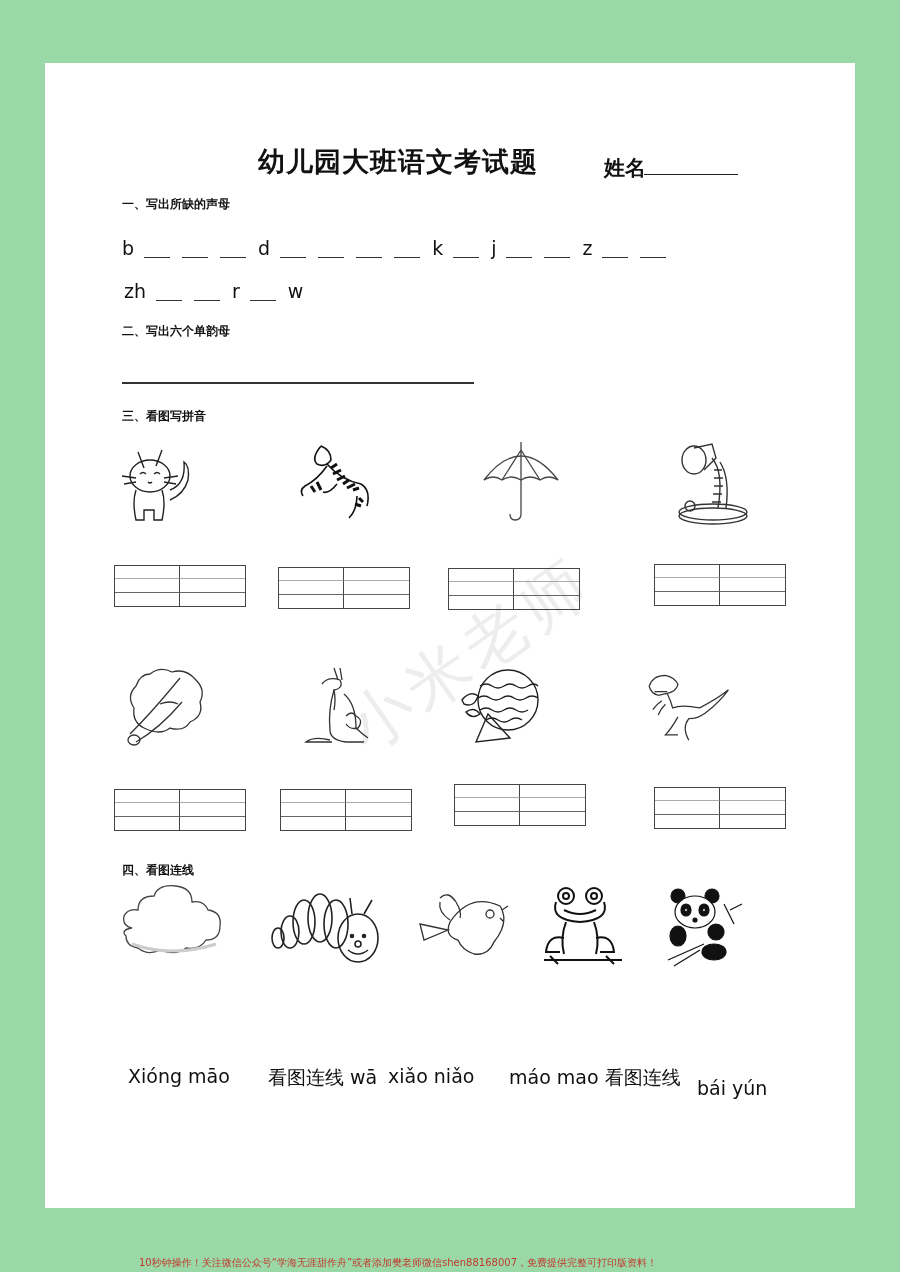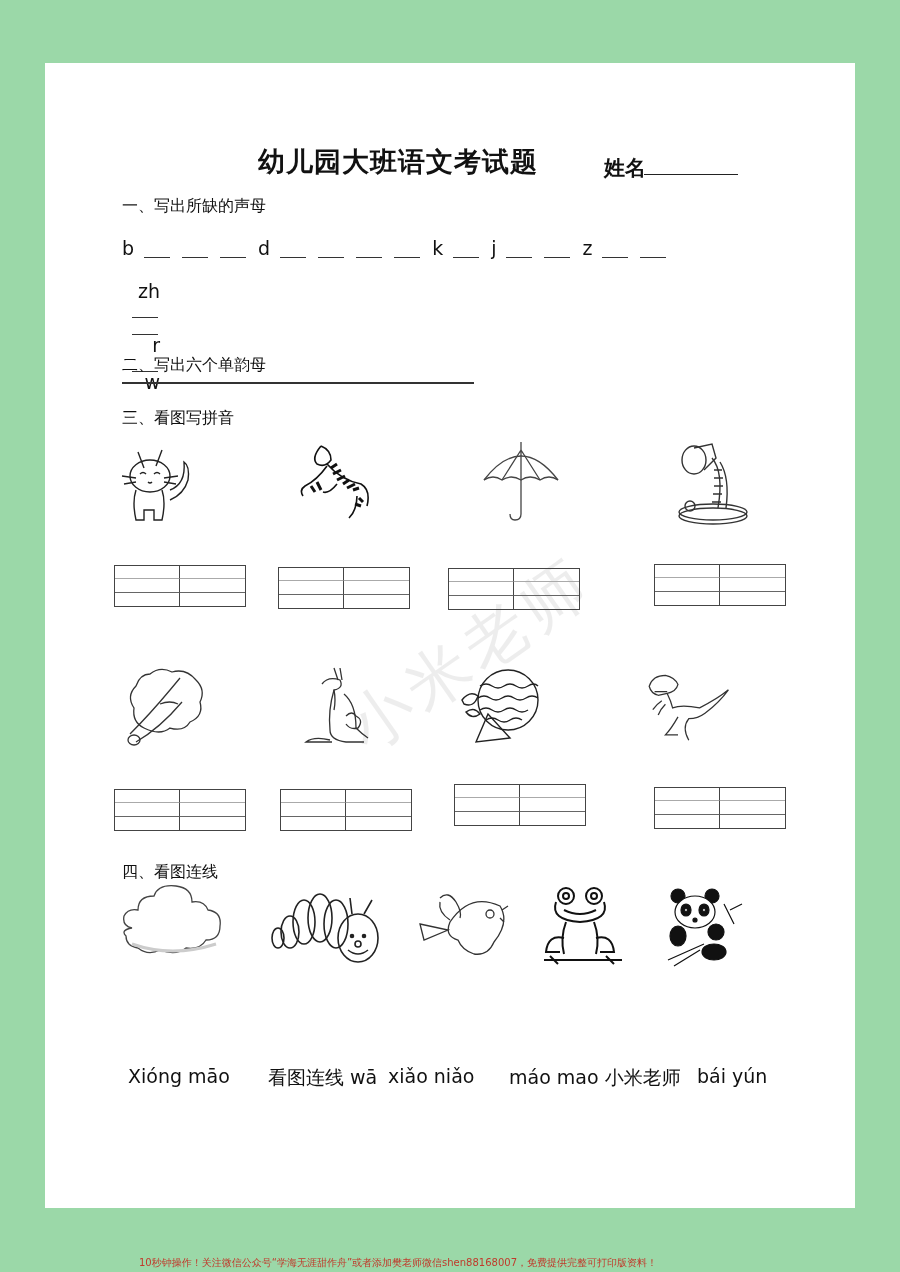--- a/index.html
+++ b/index.html
@@ -13,21 +13,21 @@
     position:absolute; left:45px; top:63px; width:810px; height:1145px;
     background:#ffffff;
   }
   .abs { position:absolute; }
   .title {
     left:258px; top:144px; font-size:27px; font-weight:bold; letter-spacing:1px;
     white-space:nowrap;
   }
   .name-label { left:604px; top:154px; font-size:21px; font-weight:bold; white-space:nowrap; }
   .name-line { left:644px; top:174px; width:94px; border-bottom:1.5px solid #222; }
-  .section { font-size:16px; font-weight:normal; white-space:nowrap; }
+  .section { font-size:12px; font-weight:bold; white-space:nowrap; }
   .pinyin-row { font-size:19px; display:flex; align-items:flex-end; white-space:nowrap; }
   .pinyin-row .letter { margin-right:10px; line-height:20px; }
   .pinyin-row .blank { display:inline-block; width:26px; border-bottom:1.5px solid #333; margin-right:12px; height:16px; }
   .long-line { left:122px; top:382px; width:352px; border-bottom:2px solid #333; }
   .pic { width:90px; height:85px; }
   .pic svg { width:100%; height:100%; }
   .grid {
     width:130px; height:42px; border:1.5px solid #444; box-sizing:border-box;
     display:grid; grid-template-columns:1fr 1fr; grid-template-rows:1fr 1fr 1fr;
   }
@@ -72,30 +72,30 @@
   <span class="letter">k</span>
   <span class="blank"></span>
   <span class="letter">j</span>
   <span class="blank"></span>
   <span class="blank"></span>
   <span class="letter">z</span>
   <span class="blank"></span>
   <span class="blank"></span>
 </div>
 
-<div class="abs pinyin-row" style="left:132px;top:281px;flex-direction:column;">
+<div class="abs pinyin-row" style="left:124px;top:281px;">
   <span class="letter">zh</span>
   <span class="blank"></span>
   <span class="blank"></span>
   <span class="letter">r</span>
   <span class="blank"></span>
   <span class="letter">w</span>
 </div>
 
-<div class="abs section" style="left:122px;top:323px;margin-top:32px;">二、写出六个单韵母</div>
+<div class="abs section" style="left:122px;top:323px;">二、写出六个单韵母</div>
 <div class="abs long-line"></div>
 
 <div class="abs section" style="left:122px;top:408px;">三、看图写拼音</div>
 
 <div class="abs pic" style="left:118px;top:440px;">
   <svg viewBox="0 0 90 85" fill="none" stroke="#222" stroke-width="1.4">
     <path d="M20 12 L26 28 M44 10 L38 26"></path>
     <ellipse cx="32" cy="36" rx="20" ry="16"></ellipse>
     <path d="M22 34 q3 -3 6 0 M36 34 q3 -3 6 0"></path>
     <path d="M30 42 q2 2 4 0"></path>
@@ -293,16 +293,16 @@
     <ellipse cx="14" cy="52" rx="8" ry="10"></ellipse>
     <ellipse cx="52" cy="48" rx="8" ry="8"></ellipse>
     <ellipse cx="50" cy="68" rx="12" ry="8"></ellipse>
     <path d="M4 76 L40 60 M10 82 L36 66 M60 20 L70 40 M66 26 L78 20" fill="none"></path>
   </svg>
 </div>
 
 <div class="abs match-word" style="left:128px;text-align:right;">Xióng māo</div>
 <div class="abs match-word" style="left:268px;">看图连线 wā</div>
 <div class="abs match-word" style="left:388px;">xiǎo niǎo</div>
-<div class="abs match-word" style="left:509px;">máo mao 小米老师</div>
-<div class="abs match-word" style="left:697px;">bái yún</div>
+<div class="abs match-word" style="left:509px;">máo mao 看图连线</div>
+<div class="abs match-word" style="left:697px;margin-top:12px;">bái yún</div>
 
 <div class="abs footer">10秒钟操作！关注微信公众号“学海无涯甜作舟”或者添加樊老师微信shen88168007，免费提供完整可打印版资料！</div>
 
 </body></html>

